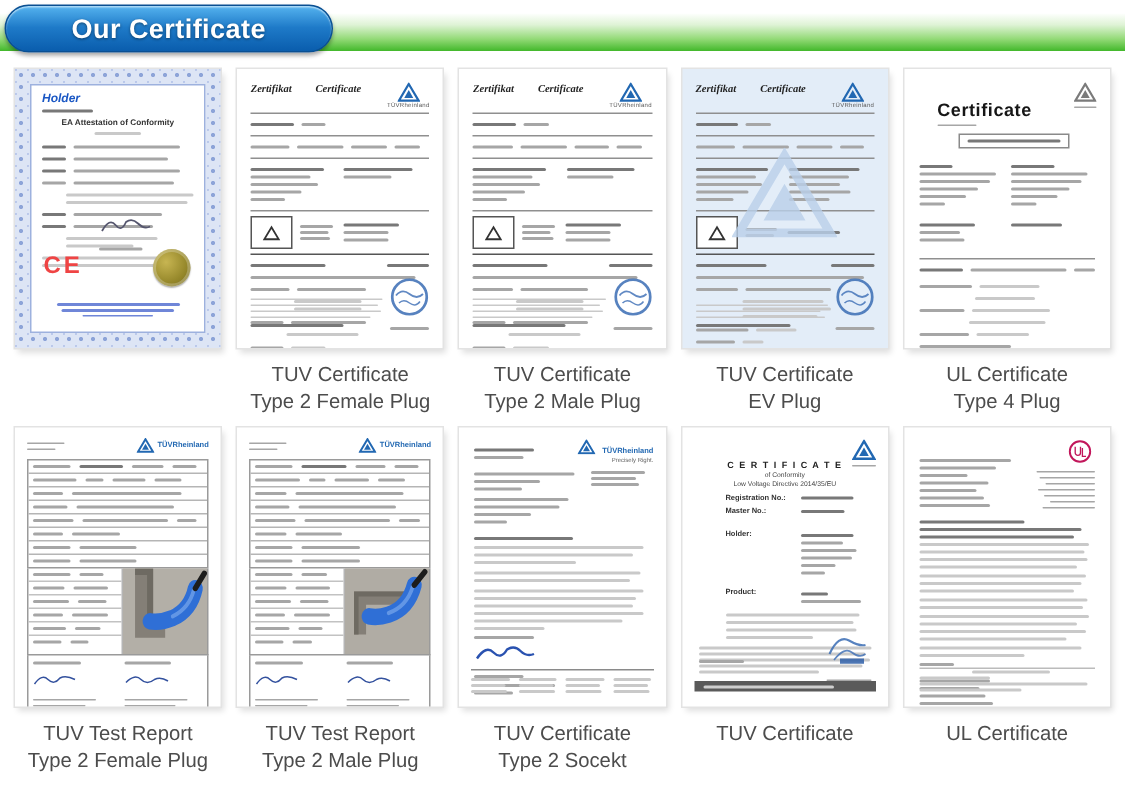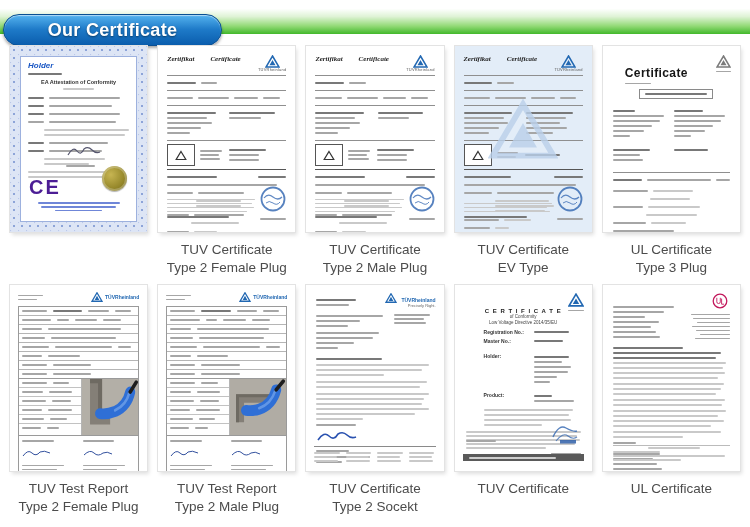--- a/index.html
+++ b/index.html
@@ -3,21 +3,21 @@
 <meta charset="utf-8">
 <style>
   html,body{margin:0;padding:0;}
   body{width:750px;height:527px;background:#fff;overflow:hidden;
        font-family:"Liberation Sans",sans-serif;-webkit-font-smoothing:antialiased;}
 
   
   .header{position:relative;height:40px;}
   .header-bar{position:absolute;left:0;right:0;top:9px;height:25px;
     background:linear-gradient(180deg,#fdfffd 0%,#dff3d6 30%,#93da77 68%,#42b82b 100%);}
-  .pill{position:absolute;left:3px;top:14px;width:219px;height:32px;border-radius:17px;
+  .pill{position:absolute;left:3px;top:3px;width:219px;height:32px;border-radius:17px;
     background:linear-gradient(180deg,#55b3ef 0%,#1e7ac8 48%,#0a5dad 100%);
     border:1px solid #0a4f92;box-shadow:0 2px 3px rgba(0,0,0,.35),inset 0 1px 1px rgba(255,255,255,.55);
     color:#fff;font-weight:bold;font-size:18px;line-height:31px;text-align:center;
     text-shadow:0 1px 2px rgba(0,0,0,.45);letter-spacing:.3px;box-sizing:border-box;}
 
   
   .grid{display:grid;grid-template-columns:repeat(5,1fr);column-gap:11px;padding:6px 10px 0;}
   .cell{text-align:center;}
   .caption{margin:9px 0 8px;height:36px;font-size:13.5px;line-height:18px;color:#4c4c4c;}
   .card{position:relative;width:100%;height:186px;background:#fff;box-sizing:border-box;
@@ -34,21 +34,21 @@
   .hr.dk{background:#555;}
 
   
   .ce{background-color:#dde5f5;
     background-image:radial-gradient(circle at 4px 4px,#8da4d8 1.3px,rgba(0,0,0,0) 1.5px),
                      radial-gradient(circle at 0 0,#bac8ea 1.4px,rgba(0,0,0,0) 1.6px);
     background-size:8px 8px;}
   .ce-in{position:absolute;inset:10px;background:#fff;border:1px solid #9db1de;padding:5px 7px;box-sizing:border-box;}
   .ce-brand{color:#1a57c4;font-weight:bold;font-style:italic;font-size:8px;line-height:8px;}
   .ce-title{font-size:5.5px;font-weight:bold;color:#333;text-align:center;margin-top:4px;line-height:6px;}
-  .ce-mark{position:absolute;left:8px;bottom:22px;font-size:20px;letter-spacing:2px;color:#4c1d95;font-weight:600;}
+  .ce-mark{position:absolute;left:8px;bottom:34px;font-size:16px;letter-spacing:2px;color:#ef4444;font-weight:600;}
   .ce-seal{position:absolute;right:9px;bottom:30px;width:25px;height:25px;border-radius:50%;
     background:radial-gradient(circle at 35% 35%,#c7b552,#95872a 60%,#6f641c);
     box-shadow:inset 0 0 0 2px rgba(255,255,255,.25),0 1px 1px rgba(0,0,0,.3);}
   .ce-sign{position:absolute;right:34px;bottom:52px;}
   .ce-foot{position:absolute;left:10px;right:10px;bottom:8px;}
   .ce-foot .b{background:#6f86d8;}
 
   
   .tuv{padding:9px 9px 8px;}
   .tuv-head{display:flex;align-items:flex-start;}
@@ -474,21 +474,21 @@
         <svg width="26" height="26" viewBox="0 0 26 26">
           <circle cx="13" cy="13" r="11.5" fill="none" stroke="#3a6cb4" stroke-width="1.8" opacity=".85"></circle>
           <path d="M4 12 q4 -5 9 -1 t9 0" fill="none" stroke="#3a6cb4" stroke-width="1.2" opacity=".8"></path>
           <path d="M6 17 q3 -3 7 0 t7 -1" fill="none" stroke="#3a6cb4" stroke-width="1" opacity=".8"></path>
         </svg>
         <span class="b t" style="width:100%"></span>
       </div>
     </div>
     <div class="caption">
       <div>TUV Certificate</div>
-      <div>EV Type</div>
+      <div>EV Plug</div>
     </div>
   </div>
 
   <div class="cell">
     <div class="card ulc">
       <span class="ulc-logo">
         <svg width="15" height="13" viewBox="0 0 30 26">
             <path d="M15 2 L28 24 H2 Z" fill="none" stroke="#7b7b7b" stroke-width="3"></path>
             <path d="M15 10 L21 20.5 H9 Z" fill="#7b7b7b"></path>
           </svg>
@@ -548,21 +548,21 @@
             <span class="b" style="width:28%"></span>
             <span class="b l" style="width:30%"></span>
           </div>
         <span class="b" style="width:52%;margin-top:3px"></span>
 
       </div>
 
     </div>
     <div class="caption">
       <div>UL Certificate</div>
-      <div>Type 3 Plug</div>
+      <div>Type 4 Plug</div>
     </div>
   </div>
 
   <div class="cell">
     <div class="card rep">
       <div class="rep-top">
         <span class="col" style="max-width:26%">
             <span class="b t" style="width:80%"></span>
             <span class="b t" style="width:60%"></span>
           </span>

